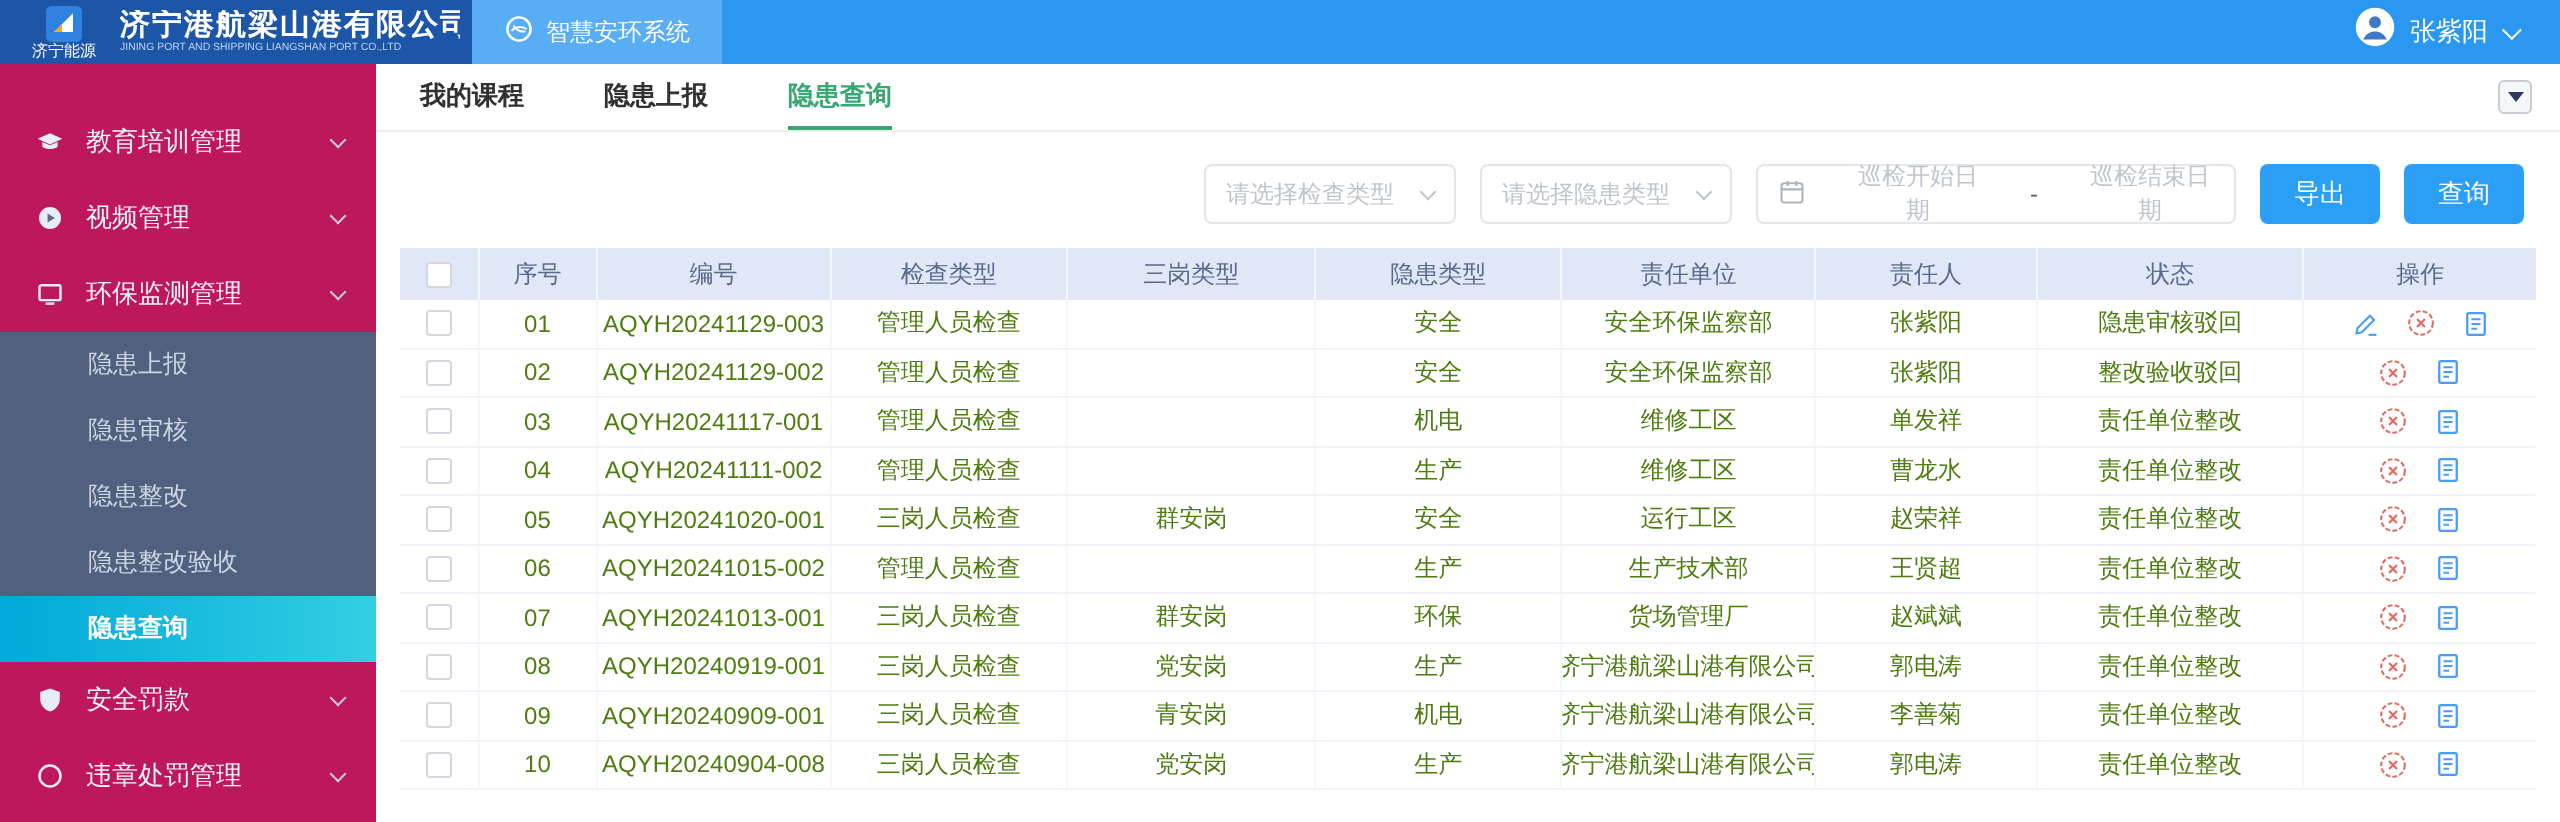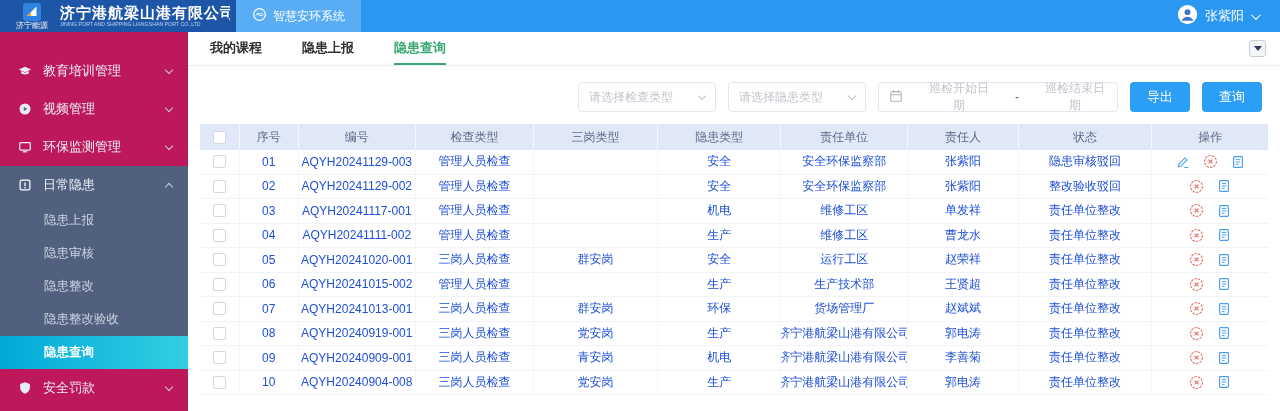--- a/index.html
+++ b/index.html
@@ -40,32 +40,32 @@
   .tabs-row { height:34px; flex:none; border-bottom:1px solid #ebedf0; display:flex; align-items:center; padding-left:22px; position:relative; }
   .tab { font-size:13px; font-weight:bold; color:#303133; margin-right:40px; height:34px; line-height:32px; cursor:pointer; position:relative; }
   .tab.active { color:#3aa873; }
   .tab.active::after { content:""; position:absolute; left:0; right:0; bottom:1px; height:2px; background:#3aa873; }
   .collapse-btn { position:absolute; right:14px; top:8px; width:17px; height:17px; border:1px solid #c8cdd5; border-radius:3px; background:#f5f6f8; display:flex; align-items:center; justify-content:center; cursor:pointer; }
   .collapse-btn .tri { width:0; height:0; border-left:4px solid transparent; border-right:4px solid transparent; border-top:5px solid #2b3a5e; }
 
   
   .filter-row { display:flex; justify-content:flex-end; align-items:center; gap:12px; padding:16px 18px 12px; flex:none; }
   .select-box, .date-box { height:30px; border:1px solid #e2e5ec; border-radius:4px; background:#fff; display:flex; align-items:center; font-size:12px; color:#c0c4cc; cursor:pointer; }
-  .select-box { width:138px; padding:0 10px; justify-content:space-between; }
+  .select-box { width:126px; padding:0 10px; justify-content:space-between; }
   .sel-chev { width:6px; height:6px; border-right:1.2px solid #c0c4cc; border-bottom:1.2px solid #c0c4cc; transform:rotate(45deg); margin-top:-3px; }
   .date-box { width:240px; padding:0 10px; gap:24px; }
   .date-sep { color:#606266; }
   .date-text { flex:1; text-align:center; }
   .btn { height:30px; padding:0 17px; background:#2b9ff6; color:#fff; border:none; border-radius:4px; font-size:13px; cursor:pointer; font-family:inherit; }
 
   
   .table { margin:0 12px; font-size:12px; }
   .t-row { display:flex; align-items:center; }
   .t-head { background:#e0e7f7; color:#5a6a8a; height:26px; }
-  .t-body-row { height:24.5px; border-bottom:1px solid #f1f3f8; color:#1d4ed8; }
+  .t-body-row { height:24.5px; border-bottom:1px solid #f1f3f8; color:#4d7c0f; }
   .t-cell { height:100%; display:flex; align-items:center; justify-content:center; border-right:1px solid rgba(130,150,190,0.08); overflow:hidden; white-space:nowrap; }
   .t-head .t-cell { border-right:1px solid rgba(255,255,255,0.7); }
   .t-cell:last-child { border-right:none; }
   .cb { width:13px; height:13px; border:1px solid #d4d7de; border-radius:2px; background:#fff; cursor:pointer; }
   .ops { display:flex; gap:13px; align-items:center; justify-content:center; }
   .op-btn { display:flex; cursor:pointer; }
 </style>
 </head>
 <body>
 
@@ -138,31 +138,20 @@
               <svg viewBox="0 0 16 16" width="14" height="14">
                 <rect x="2" y="3" width="12" height="8.5" rx="1" fill="none" stroke="#e8edf5" stroke-width="1.4"></rect>
                 <path d="M5.5 13.5h5" stroke="#e8edf5" stroke-width="1.4"></path>
               </svg>
             </span>
             <span class="side-label">环保监测管理</span>
             <span class="side-chev"></span>
           </div>
         </div>
         <div class="side-section expanded">
-          <div class="side-group">
-            <span class="side-icon">
-              <svg viewBox="0 0 16 16" width="14" height="14">
-                <rect x="2.4" y="2.4" width="11.2" height="11.2" rx="2" fill="none" stroke="#fff" stroke-width="1.4"></rect>
-                <path d="M8 5v4" stroke="#fff" stroke-width="1.5"></path>
-                <circle cx="8" cy="11" r="0.9" fill="#fff"></circle>
-              </svg>
-            </span>
-            <span class="side-label">日常隐患</span>
-            <span class="side-chev"></span>
-          </div>
           <div class="side-sub">
             <div class="side-sub-item">隐患上报</div>
             <div class="side-sub-item">隐患审核</div>
             <div class="side-sub-item">隐患整改</div>
             <div class="side-sub-item">隐患整改验收</div>
             <div class="side-sub-item active">隐患查询</div>
           </div>
         </div>
         <div class="side-section">
           <div class="side-group">

